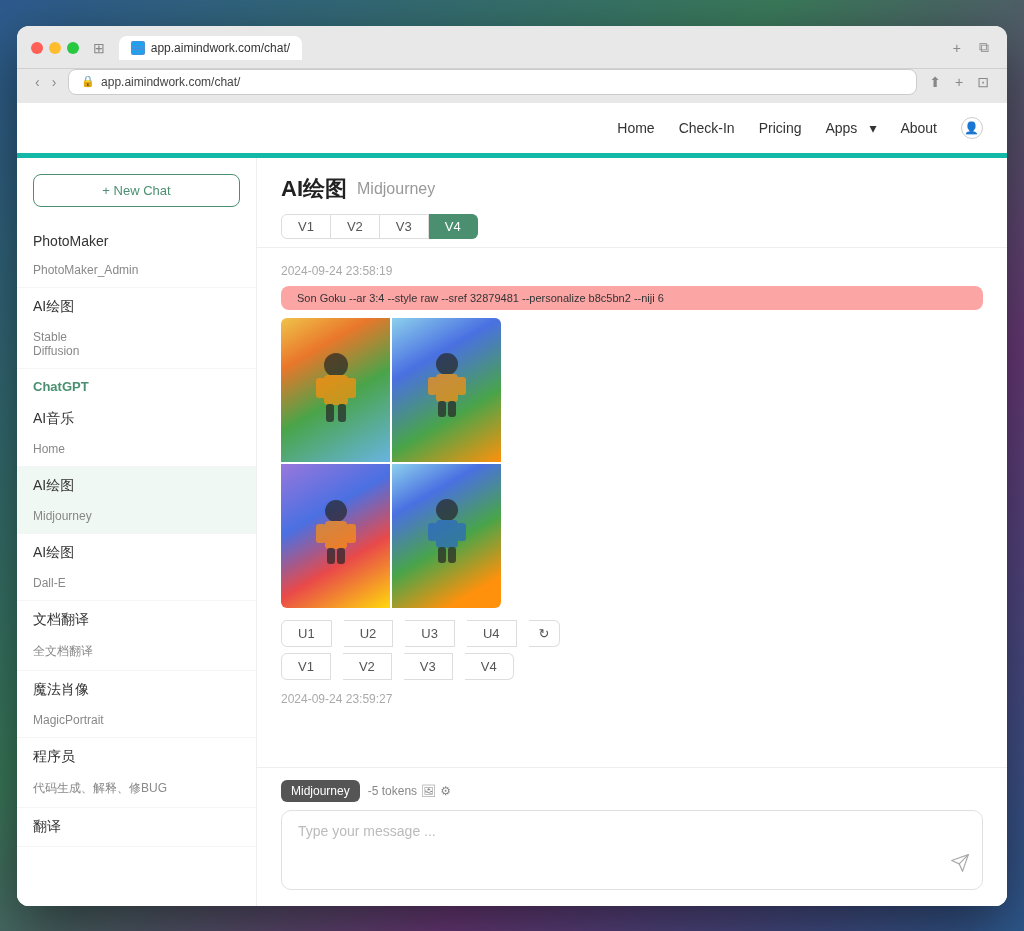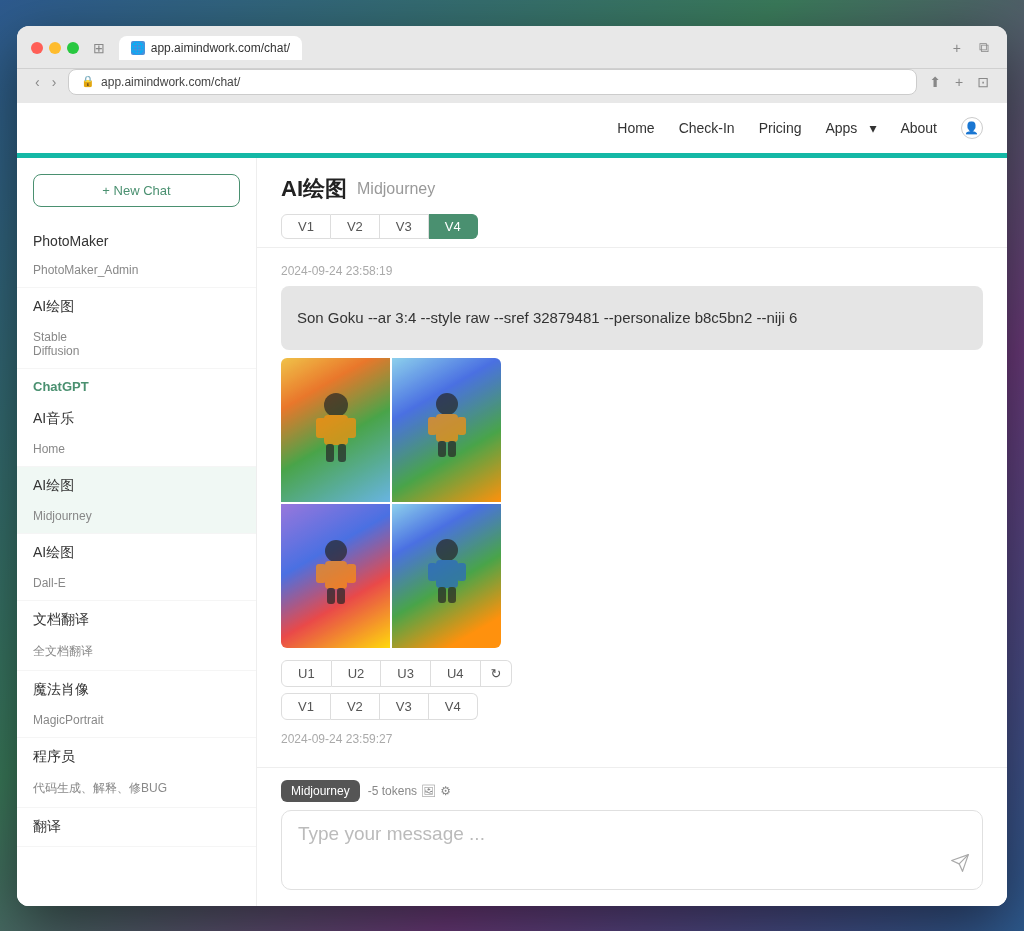--- a/index.html
+++ b/index.html
@@ -284,24 +284,24 @@
       padding: 16px 24px;
     }
 
     .message-timestamp {
       font-size: 12px;
       color: #aaa;
       margin-bottom: 8px;
     }
 
     .message-bubble {
-      background: #e5e5e5;
+      background: #fca5a5;
       border-radius: 8px;
-      padding: 21px 16px;
-      font-size: 15px;
+      padding: 4px 16px;
+      font-size: 11px;
       color: #333;
       margin-bottom: 8px;
       max-width: 800px;
       line-height: 1.5;
     }
 
     .message-timestamp-2 {
       font-size: 12px;
       color: #aaa;
       margin-bottom: 12px;
@@ -348,21 +348,21 @@
 
     .action-buttons {
       display: flex;
       flex-direction: column;
       gap: 6px;
       margin-bottom: 12px;
     }
 
     .action-btn-row {
       display: flex;
-      gap: 0;
+      gap: 12px;
     }
 
     .action-btn {
       padding: 5px 16px;
       border: 1px solid #ddd;
       font-size: 13px;
       cursor: pointer;
       background: white;
       color: #555;
     }
@@ -421,21 +421,21 @@
       border: 1px solid #e0e0e0;
       border-radius: 10px;
       padding: 12px 16px;
       min-height: 80px;
       position: relative;
       background: white;
     }
 
     .message-placeholder {
       color: #bbb;
-      font-size: 19px;
+      font-size: 14px;
     }
 
     .send-btn {
       position: absolute;
       bottom: 12px;
       right: 12px;
       background: none;
       border: none;
       cursor: pointer;
       color: #aaa;

